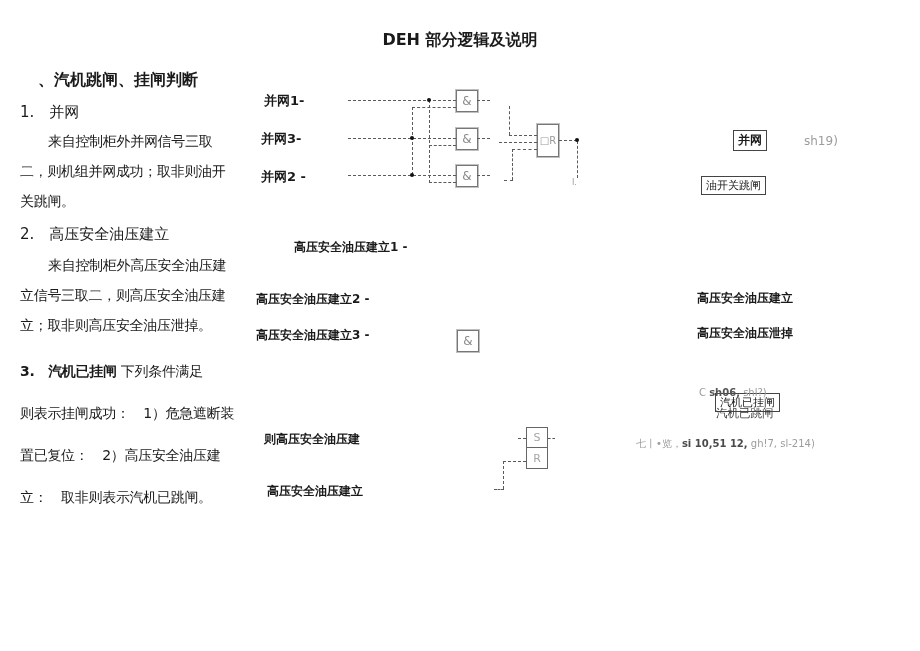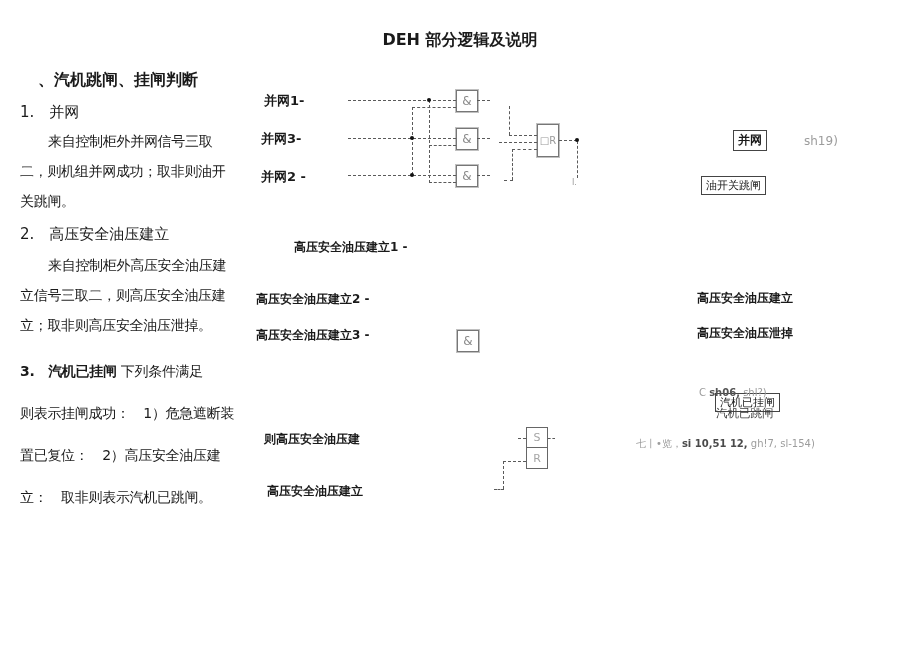--- a/index.html
+++ b/index.html
@@ -126,18 +126,18 @@
   <div class="abs lbl-box bold" style="left:733px;top:130px;">并网</div>
   <div class="abs lbl-gray tiny" style="left:804px;top:134px;">sh19)</div>
   <div class="abs lbl-box" style="left:701px;top:176px;">油开关跳闸</div>
 
   <div class="abs lbl-md" style="left:697px;top:290px;">高压安全油压建立</div>
   <div class="abs lbl-md" style="left:697px;top:325px;">高压安全油压泄掉</div>
 
   <div class="abs lbl-box" style="left:715px;top:365px;margin-top:28px;">汽机已挂闸</div>
   <div class="abs small" style="left:699px;top:387px;"><span class="lbl-gray">C </span><span style="font-weight:bold;color:#555;">sh06,</span><span class="lbl-gray"> shl?)</span></div>
   <div class="abs" style="left:716px;top:406px;font-size:11.5px;color:#3d3d3d;">汽机已跳闸</div>
-  <div class="abs small" style="left:636px;top:437px;"><span class="lbl-gray">七丨•览，</span><span style="font-weight:bold;color:#4a4a4a;">si 10,51 12,</span><span class="lbl-gray"> gh!7, sl-154)</span></div>
+  <div class="abs small" style="left:636px;top:437px;"><span class="lbl-gray">七丨•览，</span><span style="font-weight:bold;color:#4a4a4a;">si 10,51 12,</span><span class="lbl-gray"> gh!7, sl-214)</span></div>
   <div class="abs lbl-gray" style="left:572px;top:178px;font-size:8px;">I.</div>
 
   <div class="abs" id="bottom-caption">汽机跳闸、挂闸判断逻辑图</div>
 
 </div>
 
 </body></html>

